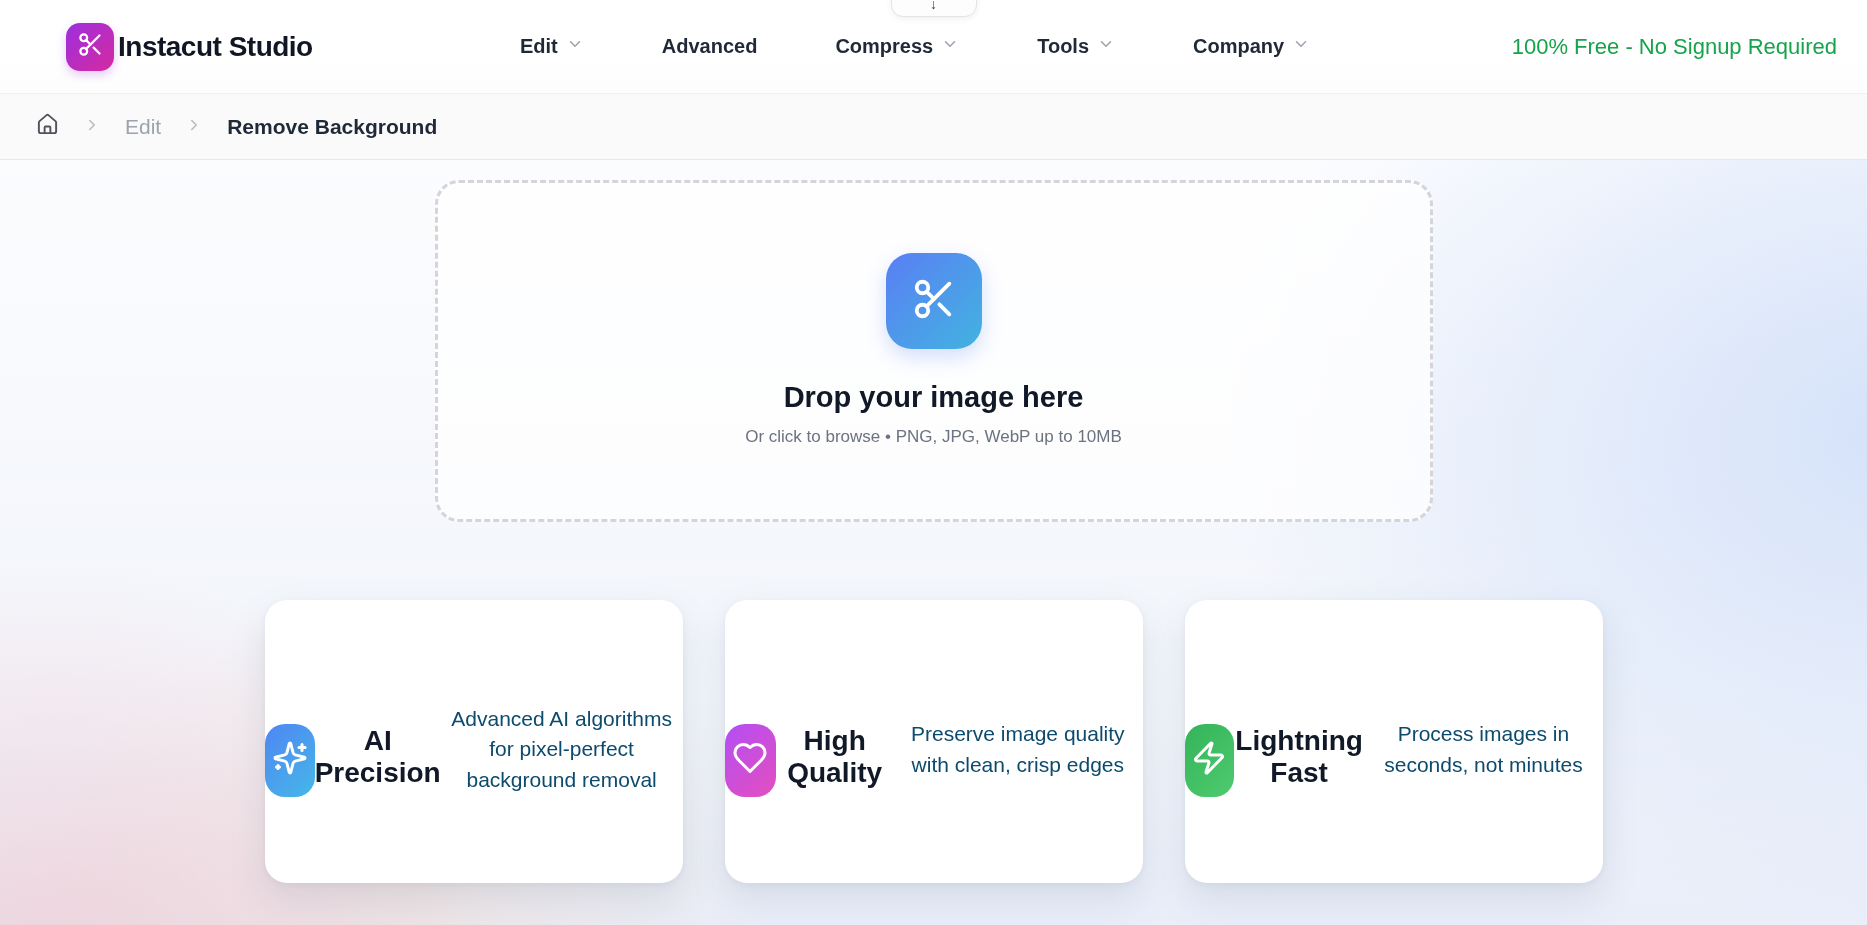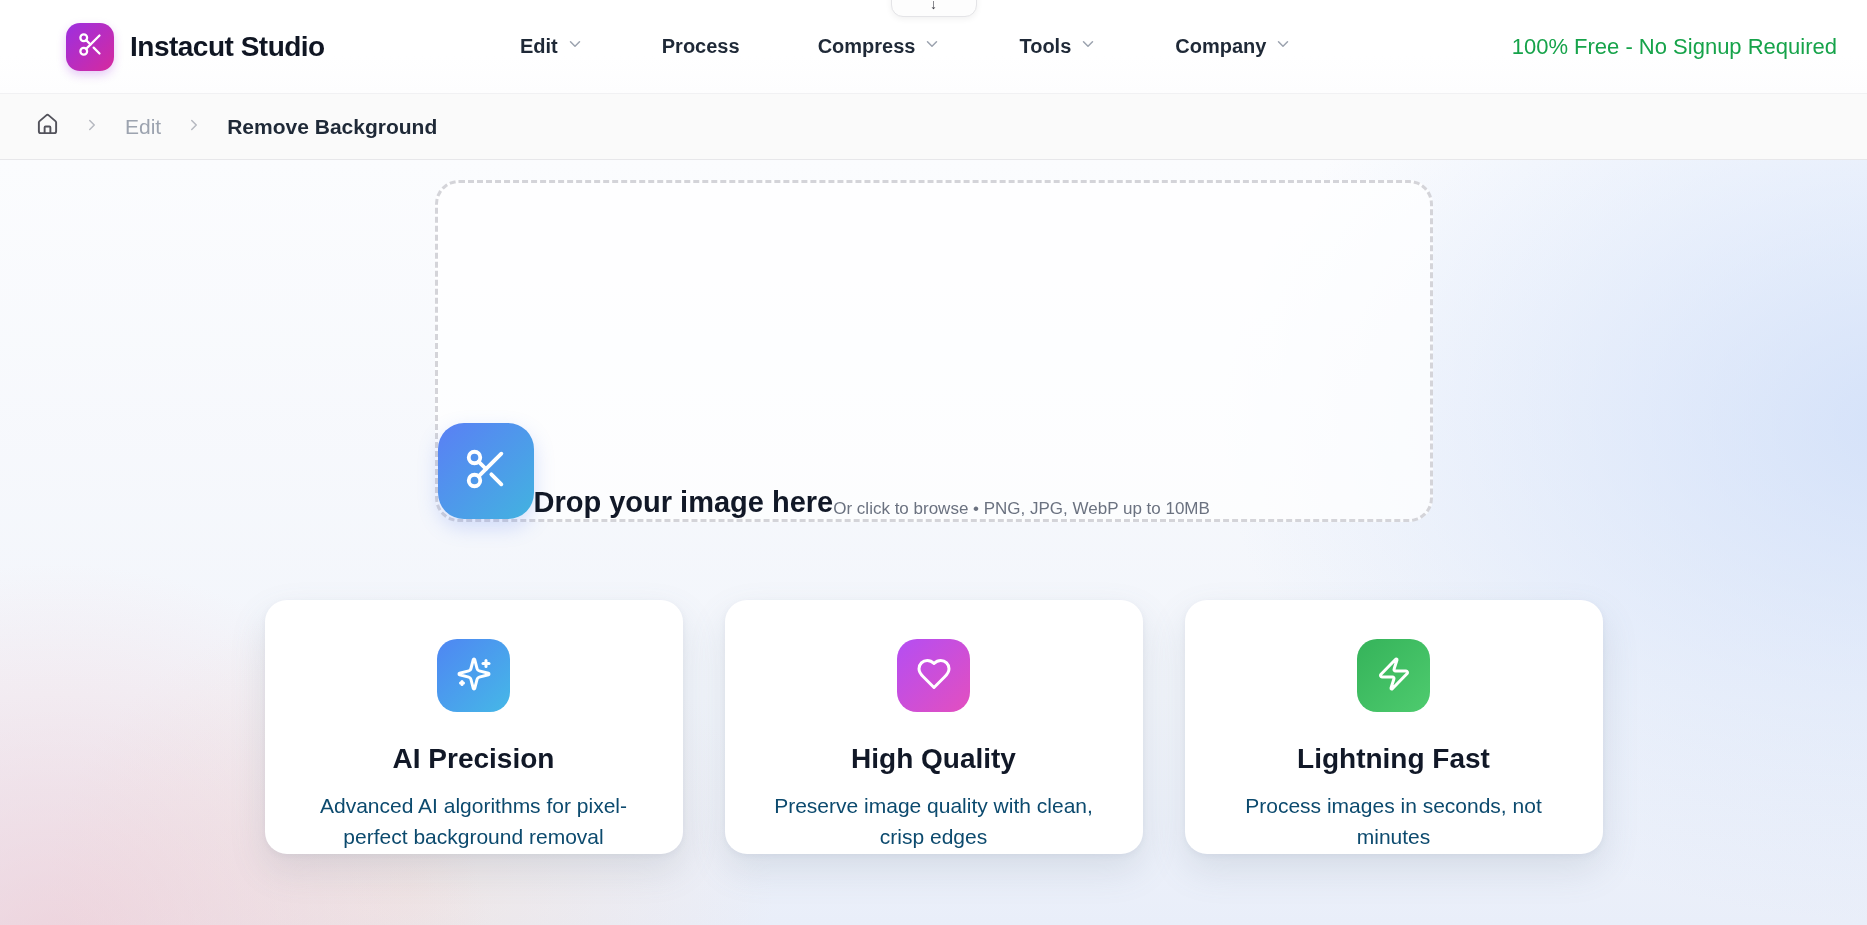--- a/index.html
+++ b/index.html
@@ -12,21 +12,21 @@
 
   
   .header {
     position: relative;
     height: 93px;
     background: linear-gradient(180deg, #ffffff 60%, #fdfdfe 100%);
     display: flex;
     align-items: center;
     padding: 0 30px;
   }
-  .brand { display: flex; align-items: center; gap: 16px; padding-left: 36px; }
+  .brand { display: flex; align-items: center; gap: 4px; padding-left: 36px; }
   .logo-badge {
     width: 48px; height: 48px; border-radius: 14px;
     background: linear-gradient(135deg, #9c2fe0 0%, #d62a9e 100%);
     display: flex; align-items: center; justify-content: center;
     box-shadow: 0 4px 10px rgba(156,47,224,.25);
   }
   .logo-badge svg { width: 27px; height: 27px; }
   .brand-name { font-size: 28px; font-weight: 700; letter-spacing: -0.5px; color: #101623; }
 
   .nav {
@@ -92,48 +92,47 @@
   }
 
   .dropzone {
     position: absolute;
     left: 50%; transform: translateX(-50%);
     top: 20px;
     width: 998px; height: 342px;
     border: 3px dashed #d4d4d9;
     border-radius: 24px;
     background: rgba(255,255,255,.72);
-    display: flex; flex-direction: row; align-items: flex-end;
+    display: flex; flex-direction: column; align-items: center;
     cursor: pointer;
   }
   .dz-icon {
     margin-top: 70px;
     width: 96px; height: 96px; border-radius: 26px;
     background: linear-gradient(135deg, #5a7ff5 0%, #42b3e0 100%);
     display: flex; align-items: center; justify-content: center;
     box-shadow: 0 8px 20px rgba(90,127,245,.25);
   }
   .dz-icon svg { width: 46px; height: 46px; }
   .dz-title { margin-top: 32px; font-size: 29px; font-weight: 700; color: #111827; }
   .dz-sub { margin-top: 13px; font-size: 17px; color: #6b7280; }
 
   .features {
     position: absolute;
     left: 50%; transform: translateX(-50%);
     top: 440px;
     display: flex; gap: 42px;
   }
   .card {
-    width: 418px; height: 254px;
+    width: 418px; height: 283px;
     background: #ffffff;
     border-radius: 22px;
     box-shadow: 0 16px 36px rgba(100,116,139,.16), 0 2px 6px rgba(100,116,139,.08);
-    display: flex; flex-direction: column; align-items: center;
+    display: flex; flex-direction: row; align-items: center;
     text-align: center;
-    justify-content: center;
   }
   .card-icon {
     margin-top: 37px;
     width: 73px; height: 73px; border-radius: 20px;
     display: flex; align-items: center; justify-content: center;
   }
   .card-icon svg { width: 36px; height: 36px; }
   .grad-blue   { background: linear-gradient(135deg, #4f86f3 0%, #45b8e7 100%); }
   .grad-green  { background: linear-gradient(135deg, #35b35a 0%, #4ecb6e 100%); }
   .grad-pink   { background: linear-gradient(135deg, #b44ef3 0%, #e34fbf 100%); }
@@ -170,21 +169,21 @@
   <nav class="nav">
     <div class="nav-item">
       <span>Edit</span>
       <span>
         <svg viewBox="0 0 24 24" class="ui-stroke" width="18" height="18">
             <path d="m6 9 6 6 6-6"></path>
           </svg>
       </span>
     </div>
     <div class="nav-item">
-      <span>Process</span>
+      <span>Advanced</span>
     </div>
     <div class="nav-item">
       <span>Compress</span>
       <span>
         <svg viewBox="0 0 24 24" class="ui-stroke" width="18" height="18">
             <path d="m6 9 6 6 6-6"></path>
           </svg>
       </span>
     </div>
     <div class="nav-item">

